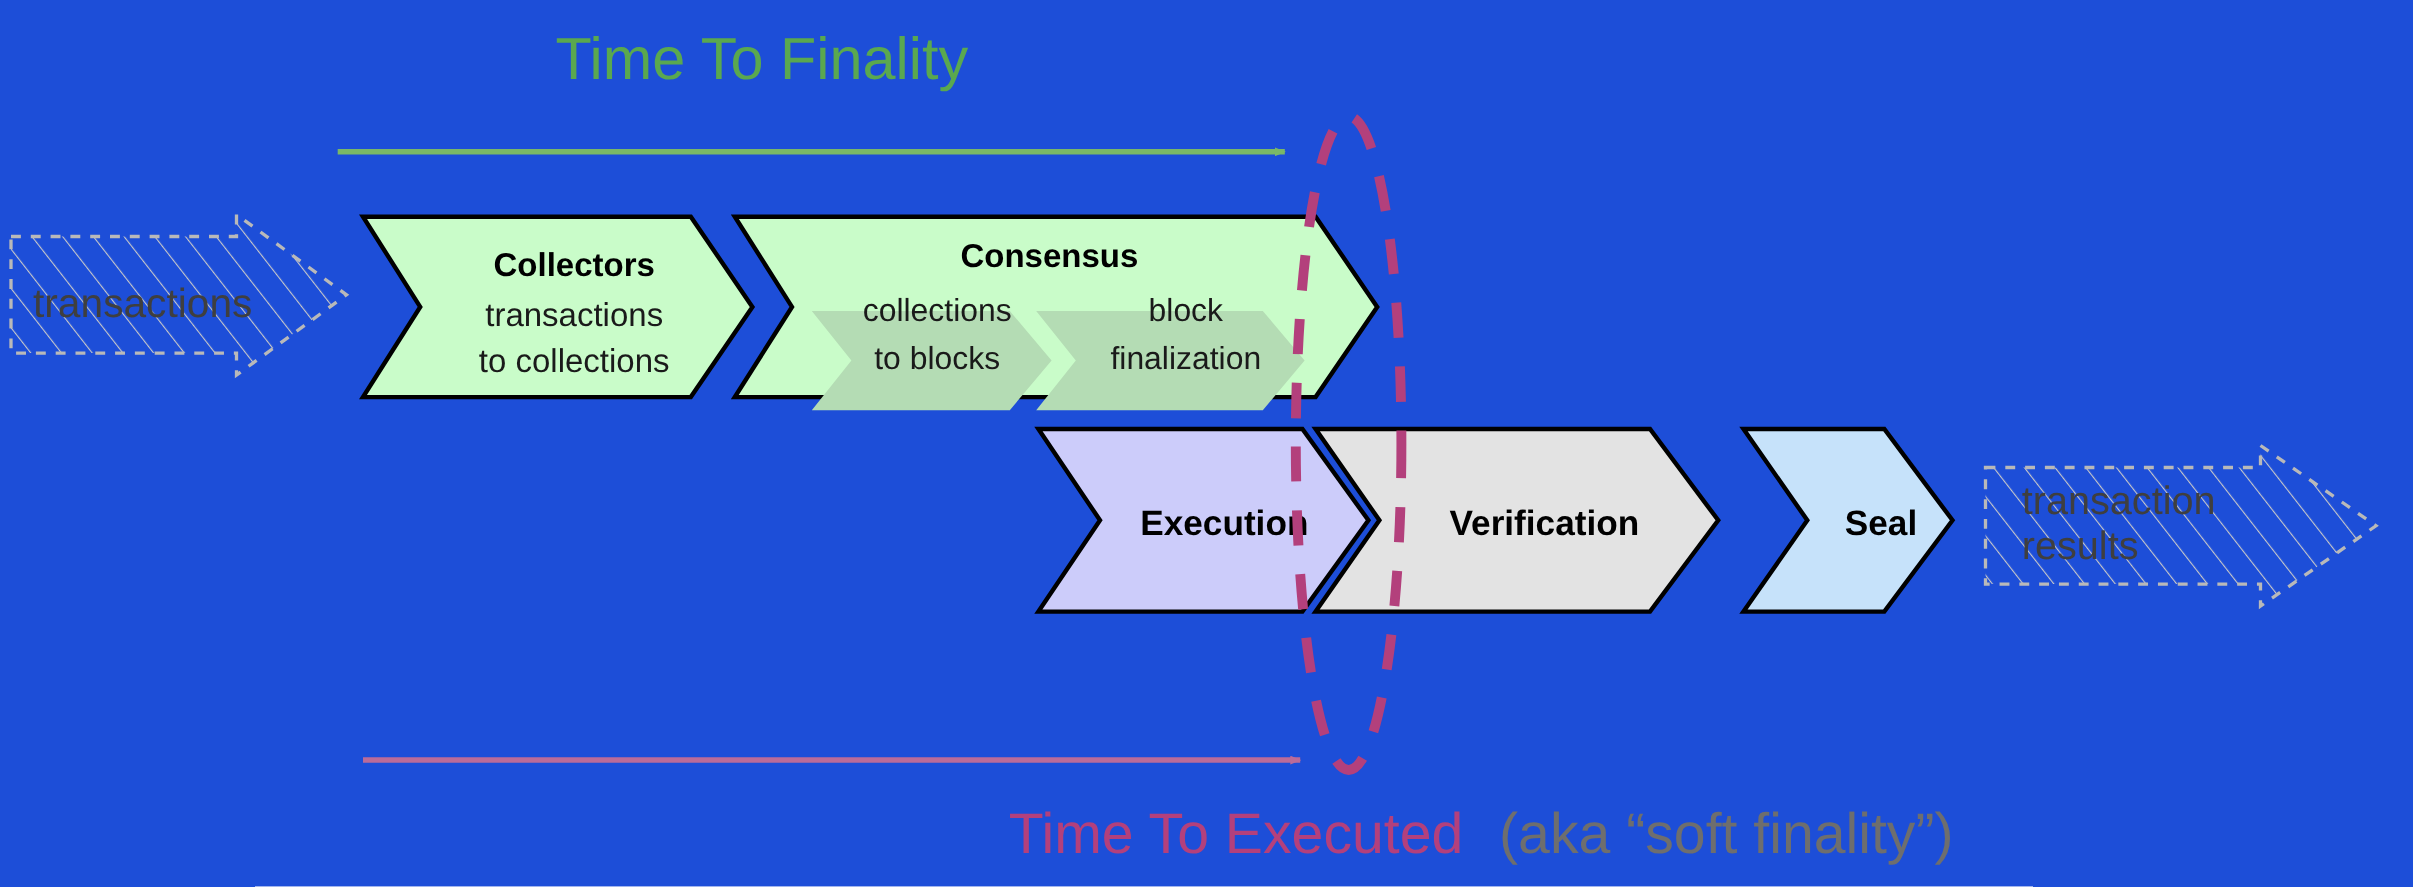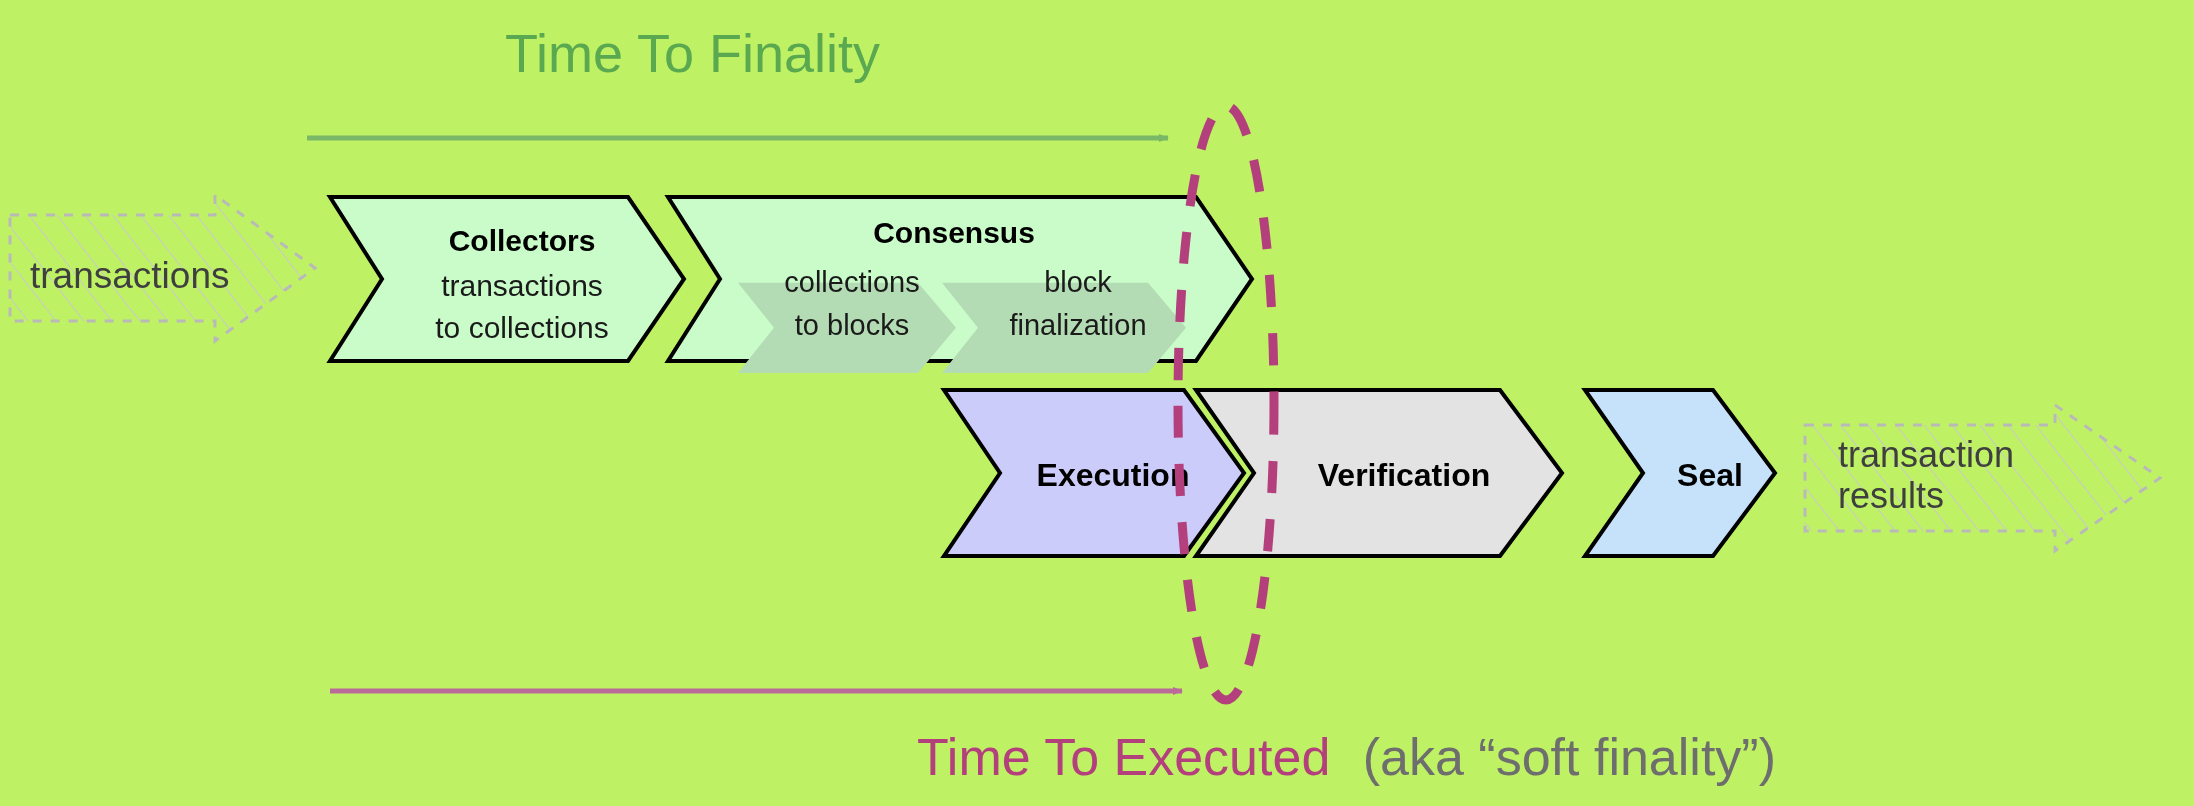--- a/index.html
+++ b/index.html
@@ -10,21 +10,21 @@
   body {
     width: 2194px;
     height: 806px;
     overflow: hidden;
     font-family: "Liberation Sans", sans-serif;
   }
   #stage {
     position: relative;
     width: 2194px;
     height: 806px;
-    background: #bef264;
+    background: #1d4ed8;
   }
   #diagram {
     position: absolute;
     top: 0;
     left: 0;
     width: 2194px;
     height: 806px;
     display: block;
   }
   .lbl-bold {

